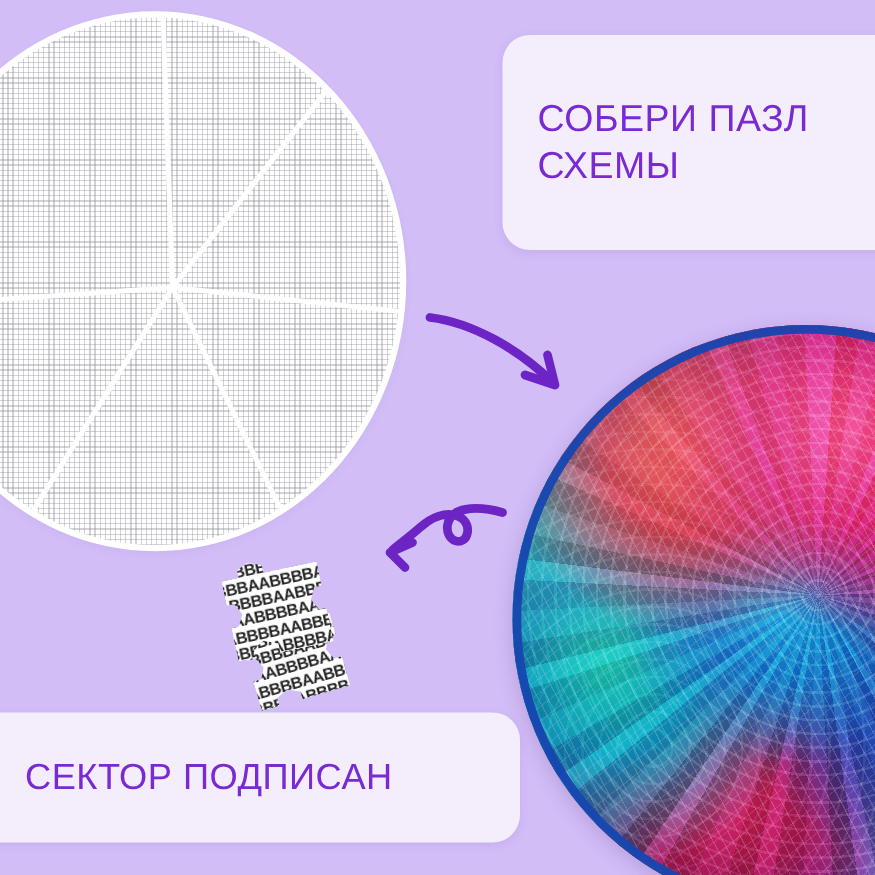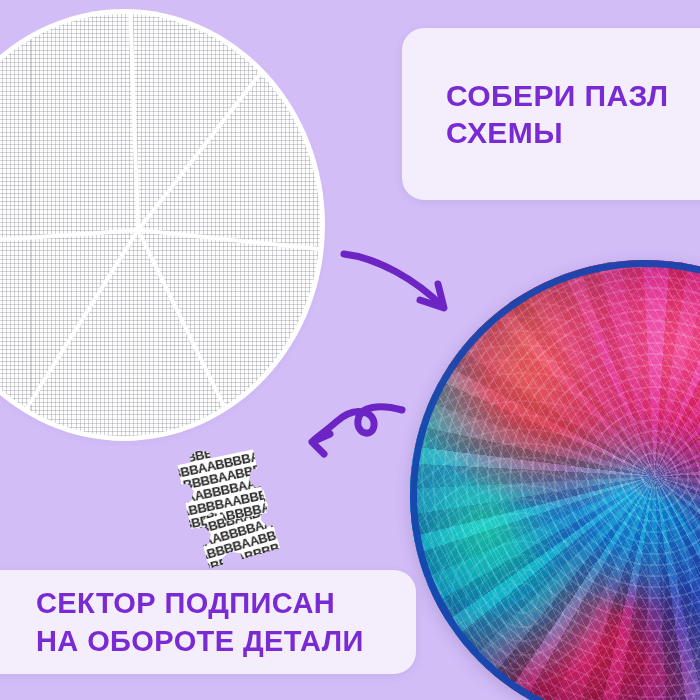--- a/index.html
+++ b/index.html
@@ -143,24 +143,24 @@
   }
   .panel-bottom {
     left: -28px;
     top: 570px;
     width: 396px;
     height: 104px;
     padding-left: 48px;
   }
   .headline {
     color: #7a2ad3;
-    font-weight: bold;
+    font-weight: normal;
     letter-spacing: 0.4px;
     text-transform: uppercase;
-    margin: 16px;
+    margin: 0;
   }
   .panel-top .headline {
     font-size: 30px;
     line-height: 37px;
   }
   .panel-bottom .headline {
     font-size: 29px;
     line-height: 38px;
   }
   .headline .ln { display: block; white-space: nowrap; }
@@ -283,17 +283,16 @@
   <div class="panel panel-top">
     <p class="headline">
       <span class="ln">Собери пазл</span>
       <span class="ln">схемы</span>
     </p>
   </div>
 
   <div class="panel panel-bottom">
     <p class="headline">
       <span class="ln">Сектор подписан</span>
-      <span class="ln">на обороте детали</span>
     </p>
   </div>
 
 </div>
 
 </body></html>

